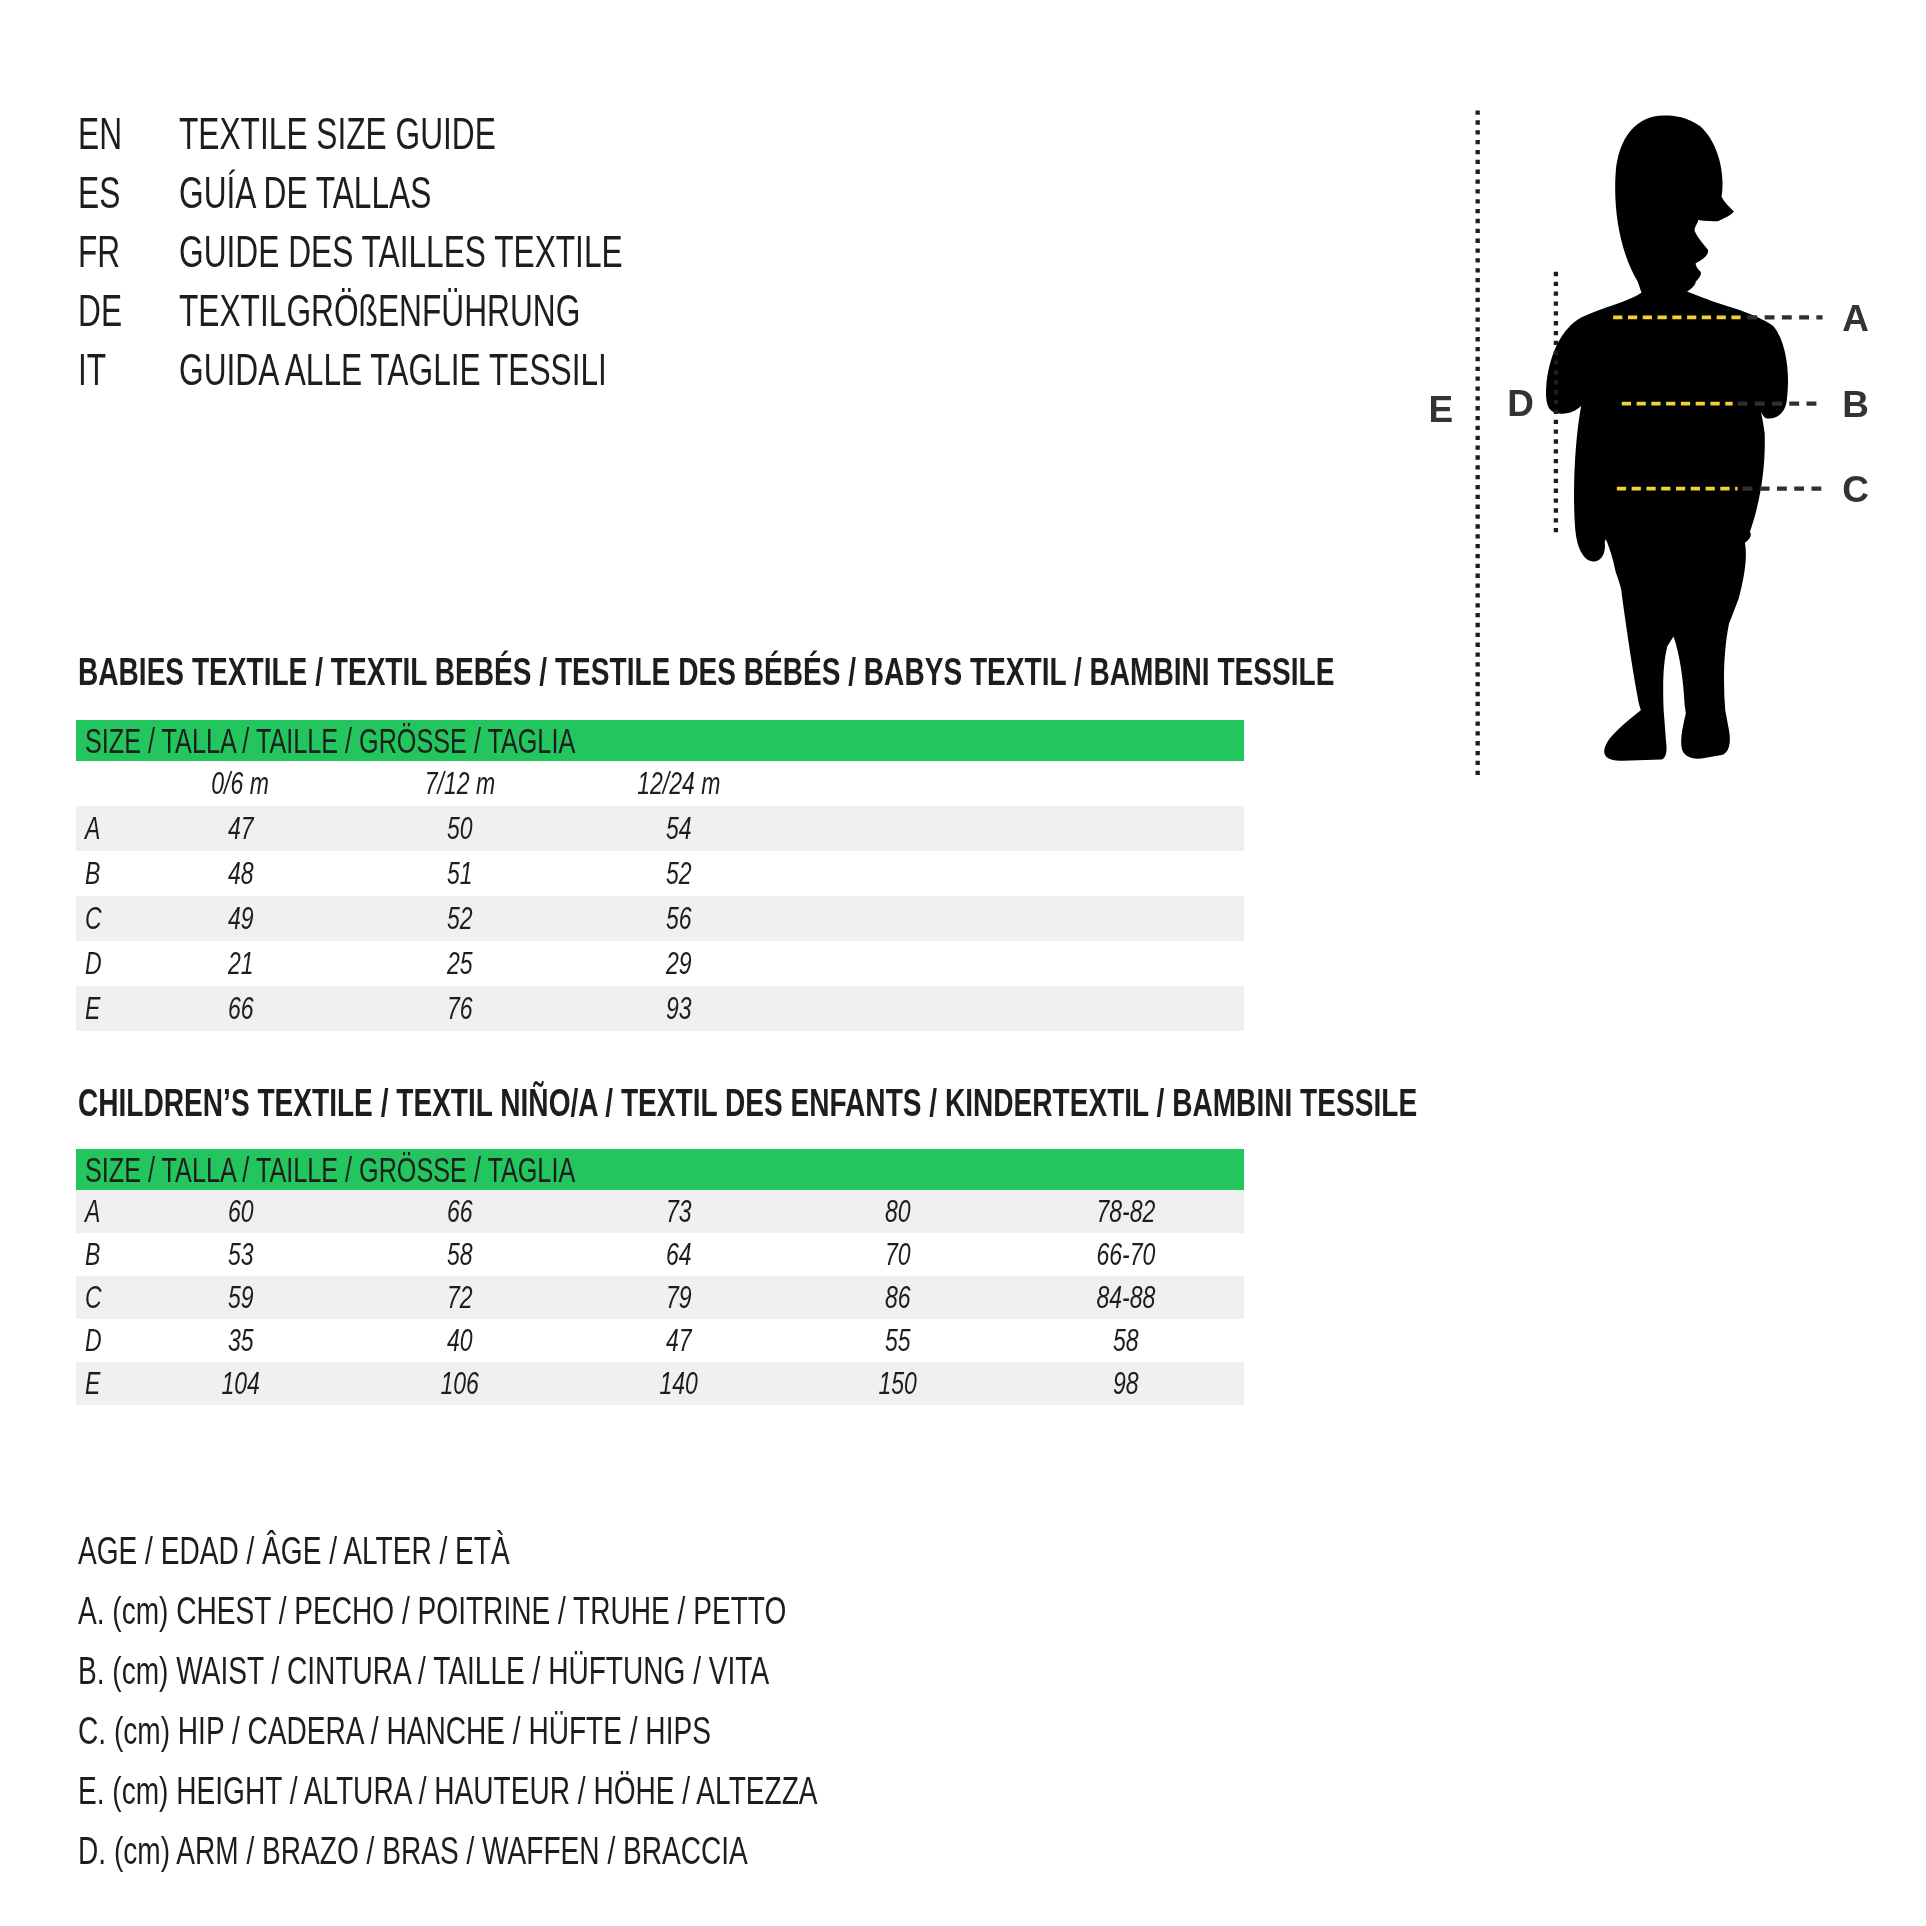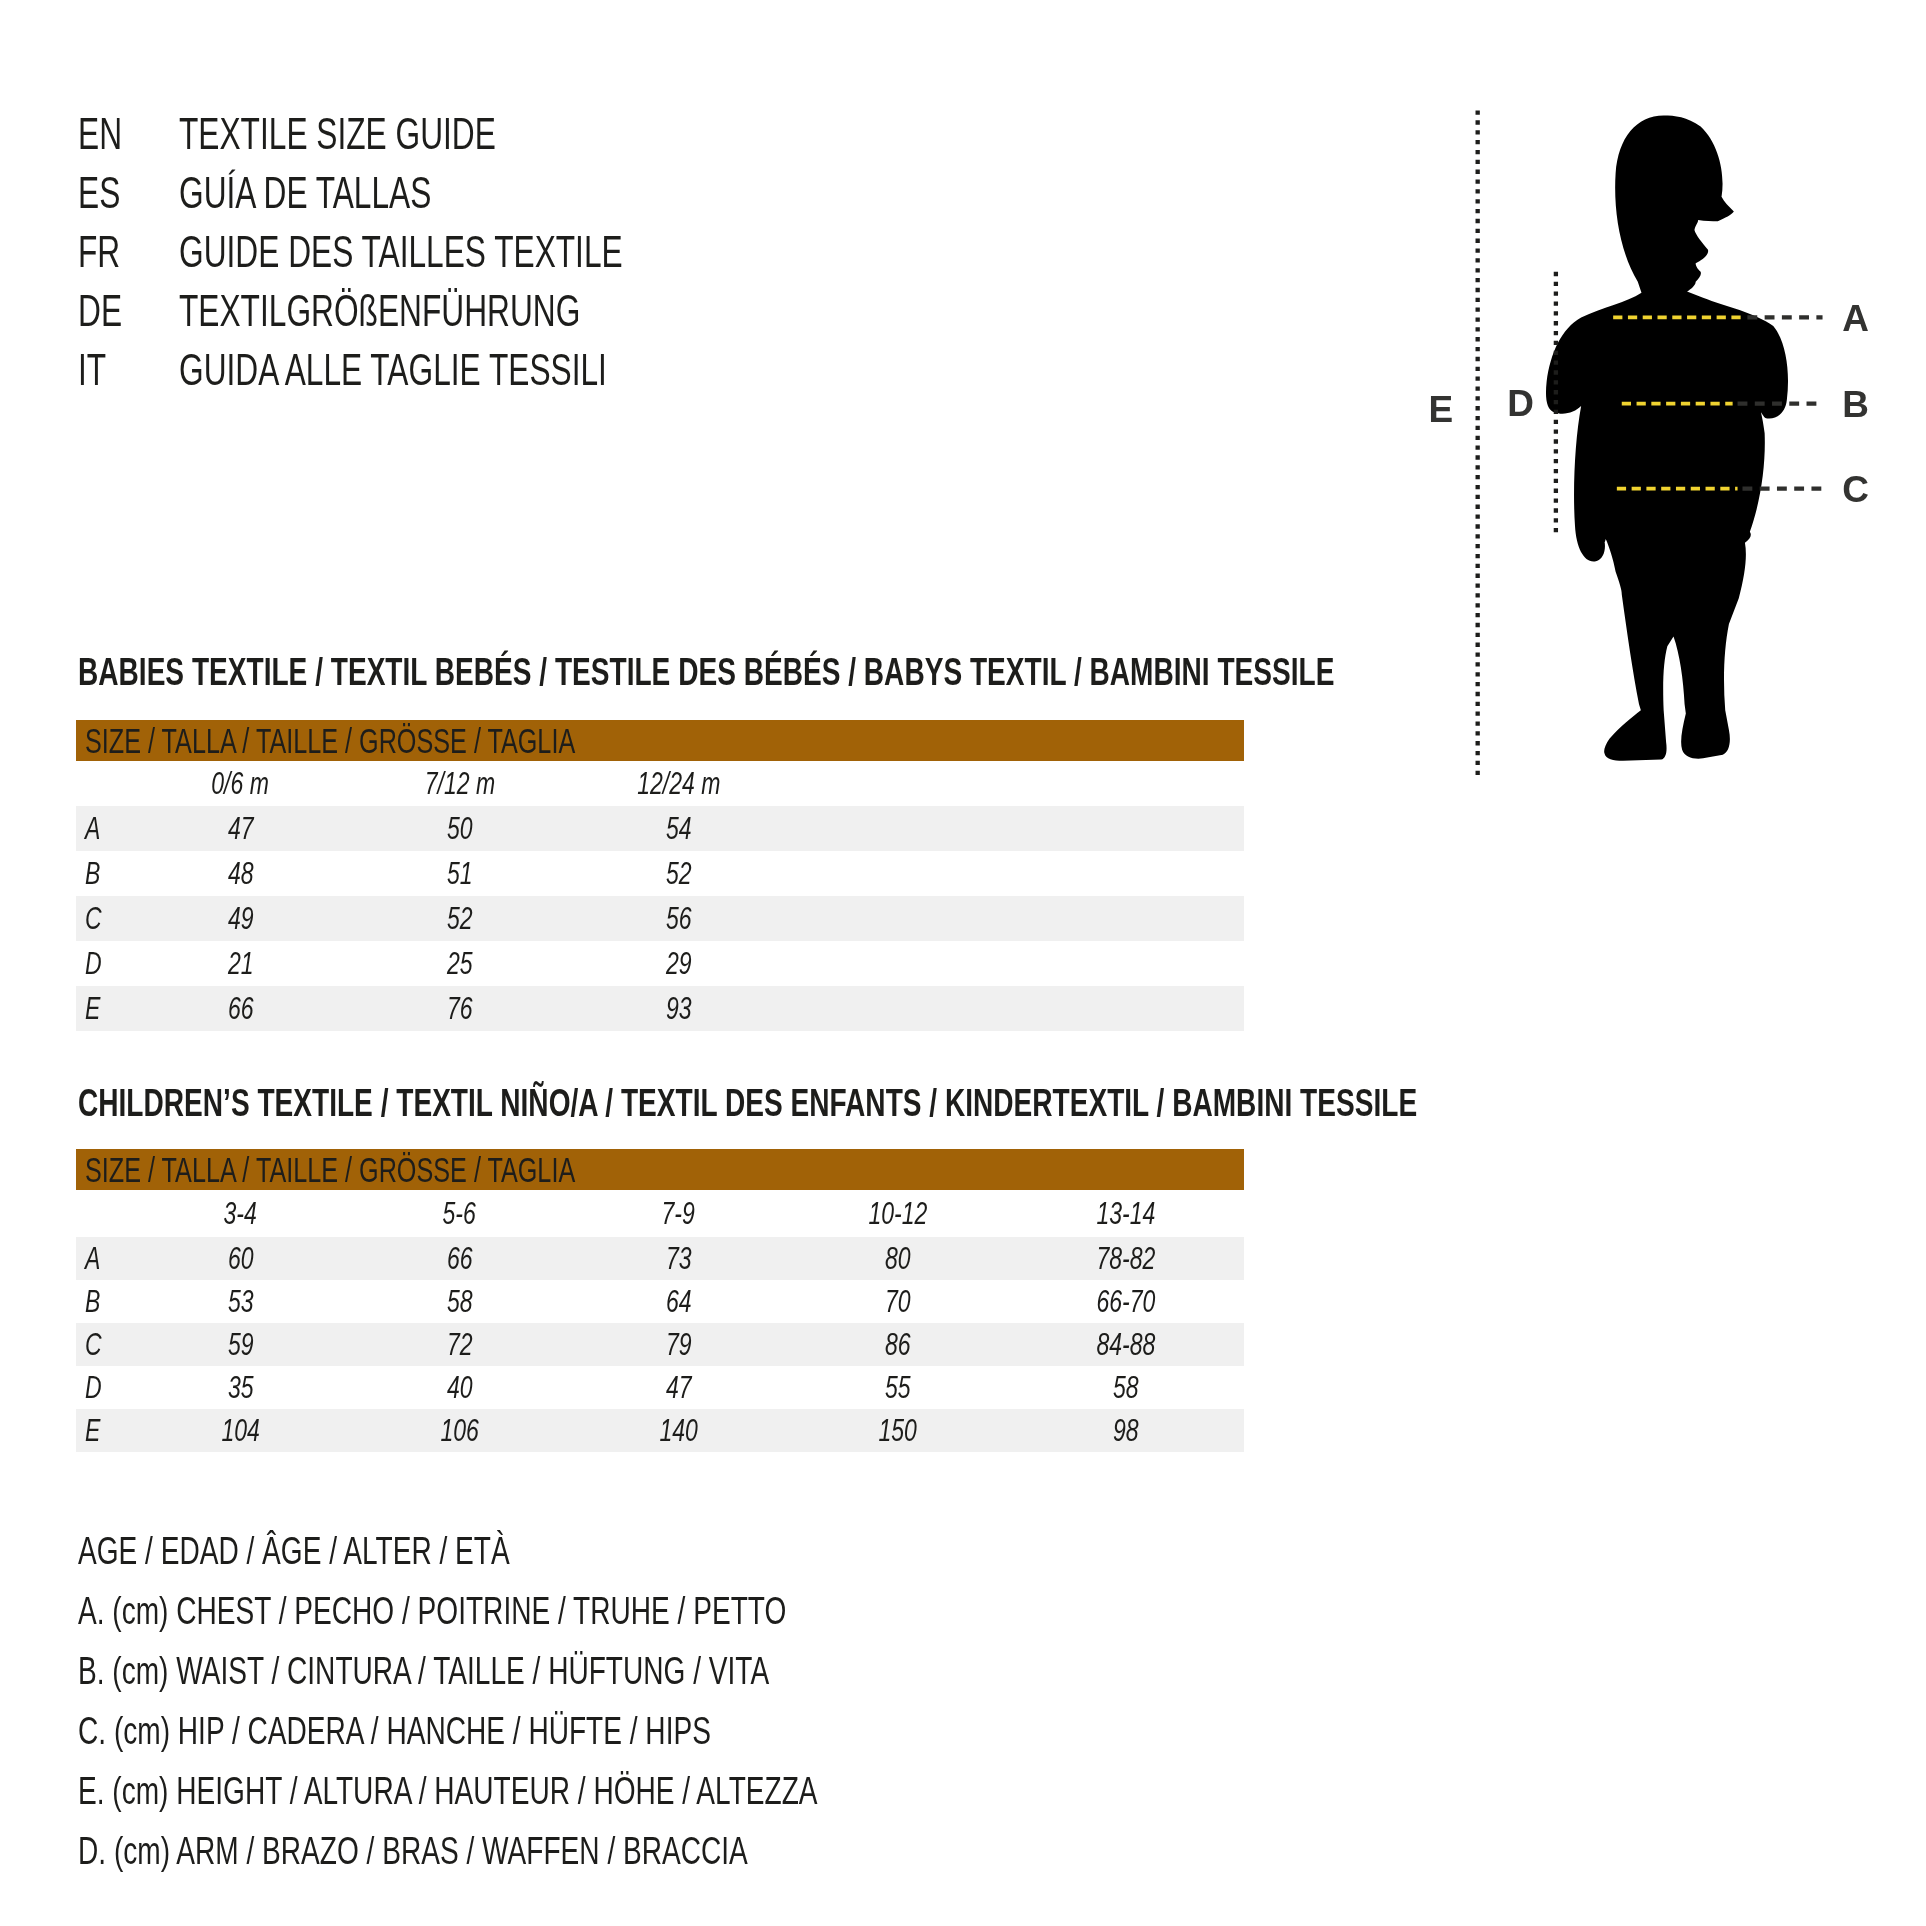--- a/index.html
+++ b/index.html
@@ -18,21 +18,21 @@
 
   
   .section-title{position:absolute;left:78px;height:44px;line-height:44px;font-size:39px;font-weight:bold;}
   .babies-title{top:642px;}
   .children-title{top:1073px;}
 
   
   .size-table{position:absolute;left:76px;width:1168px;}
   .babies-table{top:712px;}
   .children-table{top:1141px;}
-  .thead{height:41px;line-height:41px;background:#a16207;font-size:35px;padding-left:8.6px;}
+  .thead{height:41px;line-height:41px;background:#22c55e;font-size:35px;padding-left:8.6px;}
   .trow{display:grid;font-size:32px;font-style:italic;}
   .babies-table .trow{grid-template-columns:55px 219px 219px 219px auto;height:45px;line-height:45px;}
   .children-table .trow{grid-template-columns:55px 219px 219px 219px 219px auto;height:43px;line-height:43px;}
   .children-table .trow.sub{height:47px;line-height:47px;}
   .trow .t-label{padding-left:8.6px;text-align:left;}
   .trow .t-cell{text-align:center;}
   .trow.gray{background:#f0f0f0;}
 
   
   .legend-block{position:absolute;left:78px;top:1513px;}
@@ -199,29 +199,20 @@
   </div>
 
   <div class="section-title children-title">
     <span class="cx">CHILDREN’S TEXTILE / TEXTIL NIÑO/A / TEXTIL DES ENFANTS / KINDERTEXTIL / BAMBINI TESSILE</span>
   </div>
 
   <div class="size-table children-table">
     <div class="thead">
       <span class="cx">SIZE / TALLA / TAILLE / GRÖSSE / TAGLIA</span>
     </div>
-    <div class="trow sub">
-      <span class="t-label"></span>
-      <span class="t-cell"><span class="cxc">3-4</span></span>
-      <span class="t-cell"><span class="cxc">5-6</span></span>
-      <span class="t-cell"><span class="cxc">7-9</span></span>
-      <span class="t-cell"><span class="cxc">10-12</span></span>
-      <span class="t-cell"><span class="cxc">13-14</span></span>
-      <span></span>
-    </div>
     <div class="trow gray">
       <span class="t-label"><span class="cx">A</span></span>
       <span class="t-cell"><span class="cxc">60</span></span>
       <span class="t-cell"><span class="cxc">66</span></span>
       <span class="t-cell"><span class="cxc">73</span></span>
       <span class="t-cell"><span class="cxc">80</span></span>
       <span class="t-cell"><span class="cxc">78-82</span></span>
       <span></span>
     </div>
     <div class="trow">

